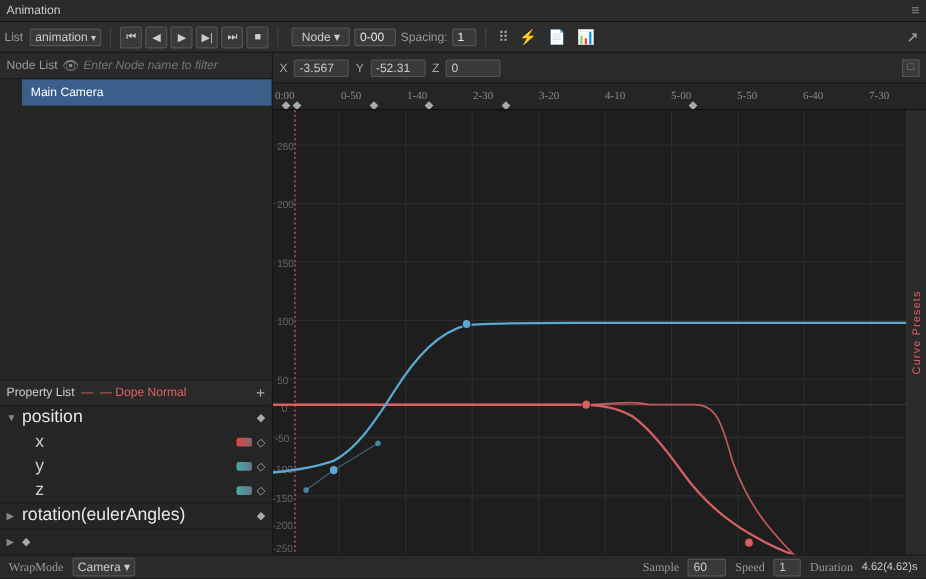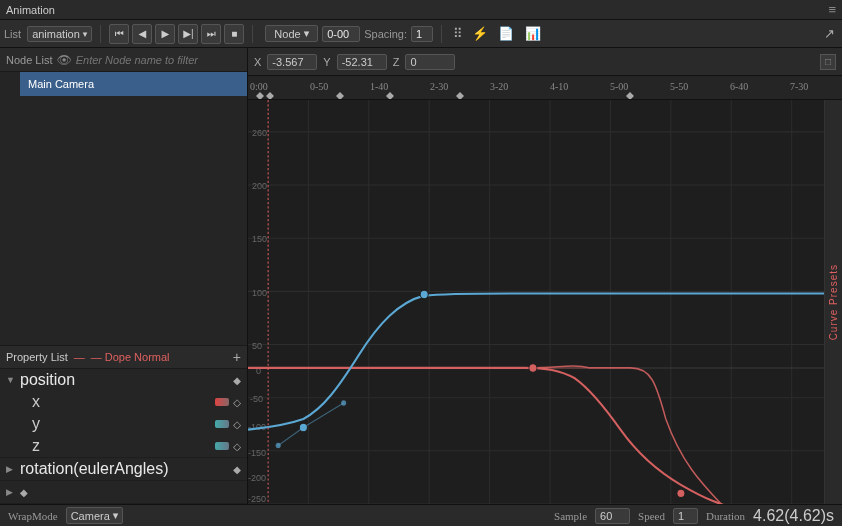--- a/index.html
+++ b/index.html
@@ -301,21 +301,21 @@
     .status-bar {
       height: 22px;
       background: #2a2a2a;
       border-top: 1px solid #111;
       display: flex;
       align-items: center;
       padding: 0 8px;
       gap: 8px;
     }
     .status-label { color: #999; font-size: 11px; font-family: Liberation Serif, serif; }
-    .status-value { color: #ccc; font-size: 16px; }
+    .status-value { color: #ccc; font-size: 10px; }
     .status-input {
       background: #3a3a3a;
       border: 1px solid #555;
       color: #ccc;
       width: 35px;
       padding: 1px 4px;
       font-size: 11px;
       border-radius: 2px;
     }
     .status-dropdown {

